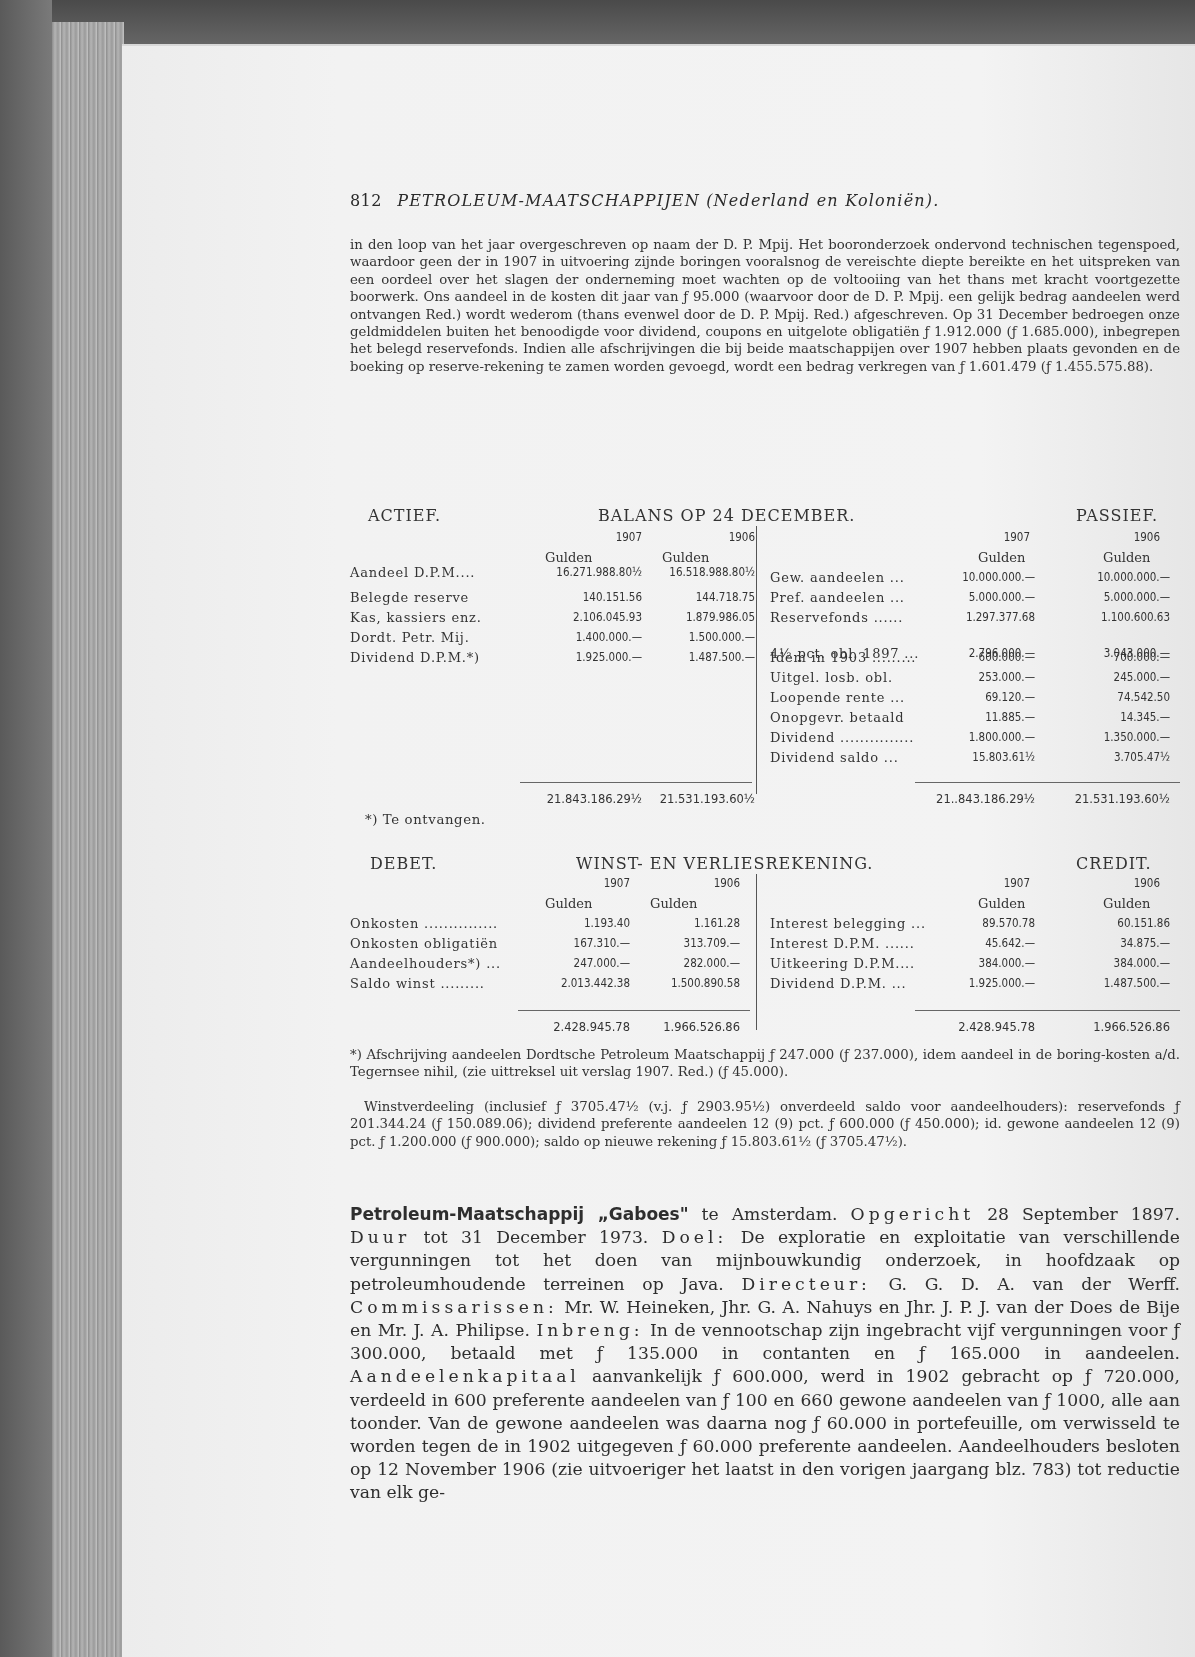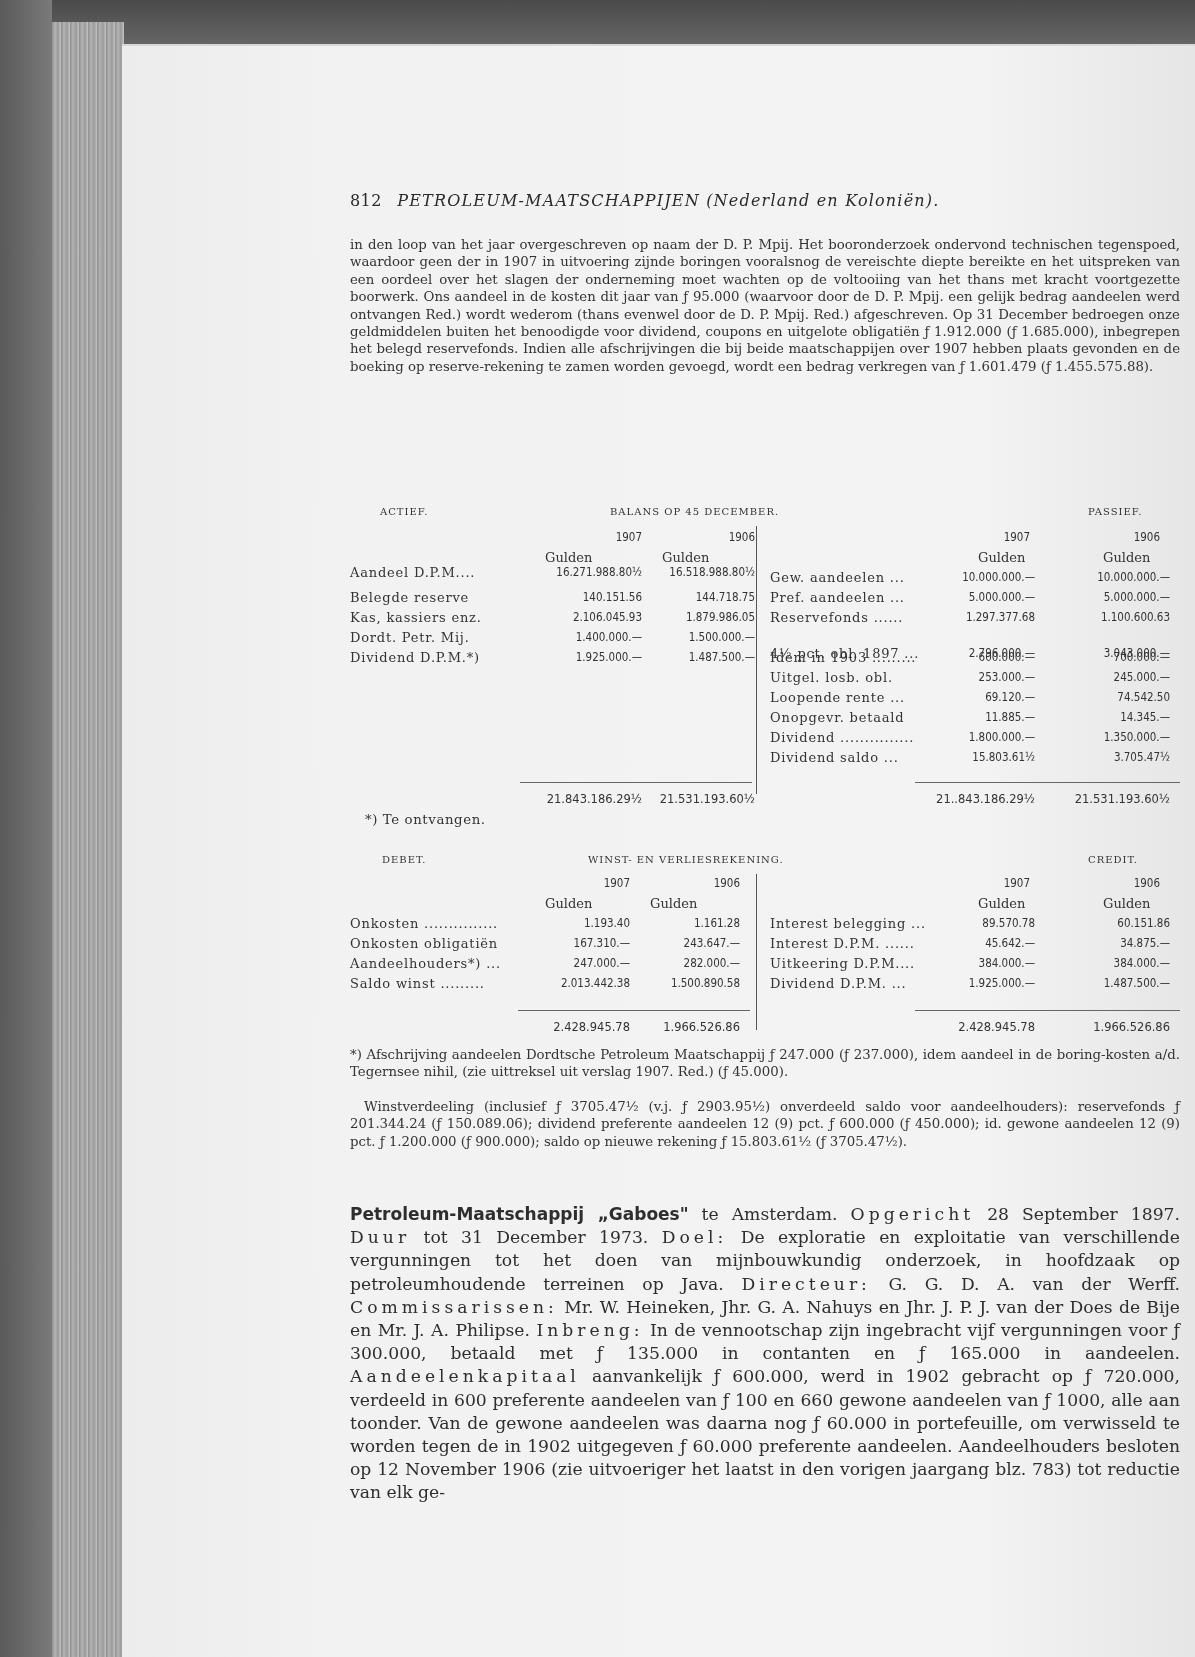--- a/index.html
+++ b/index.html
@@ -36,21 +36,21 @@
   .running-head .num { font-style: normal; margin-right: 10px; }
   .running-head .title { font-style: italic; letter-spacing: 1.2px; }
   .small-para {
     position: absolute; left: 0; width: 830px;
     font-size: 13.3px; line-height: 17.4px; text-align: justify;
     color: #333;
   }
   .p1 { top: 190px; }
 
   .acct { position: absolute; left: 0; width: 830px; font-size: 13px; color: #333; }
-  .acct .hdr { position: absolute; top: 0; left: 16px; width: 830px; height: 20px; font-size: 10px; letter-spacing: 1px; }
+  .acct .hdr { position: absolute; top: 0; left: 4px; width: 830px; height: 20px; font-size: 16px; letter-spacing: 1px; }
   .acct .hdr span { position: absolute; top: 0; }
   .acct .divider { position: absolute; width: 1px; background: #555; }
   .acct .row { position: absolute; left: 0; width: 830px; height: 20px; }
   .acct .row span { position: absolute; top: 0; white-space: nowrap; }
   .acct .lbl-l { left: 0; letter-spacing: 0.8px; }
   .acct .lbl-r { left: 420px; letter-spacing: 0.8px; }
   .acct .rnum { text-align: right; width: 120px; font-size: 11.5px; font-family: "DejaVu Sans Condensed", "DejaVu Sans", sans-serif; }
   .acct .sumline { position: absolute; height: 1px; background: #666; }
   .acct .tot span { font-size: 11.5px; font-family: "DejaVu Sans", sans-serif; }
   .balans { top: 460px; }
@@ -80,21 +80,21 @@
     <div class="running-head">
       <span class="num">812</span>
       <span class="title">PETROLEUM-MAATSCHAPPIJEN (Nederland en Koloniën).</span>
     </div>
 
     <div class="small-para p1">in den loop van het jaar overgeschreven op naam der D. P. Mpij. Het booronderzoek ondervond technischen tegenspoed, waardoor geen der in 1907 in uitvoering zijnde boringen vooralsnog de vereischte diepte bereikte en het uitspreken van een oordeel over het slagen der onderneming moet wachten op de voltooiing van het thans met kracht voortgezette boorwerk. Ons aandeel in de kosten dit jaar van ƒ 95.000 (waarvoor door de D. P. Mpij. een gelijk bedrag aandeelen werd ontvangen Red.) wordt wederom (thans evenwel door de D. P. Mpij. Red.) afgeschreven. Op 31 December bedroegen onze geldmiddelen buiten het benoodigde voor dividend, coupons en uitgelote obligatiën ƒ 1.912.000 (ƒ 1.685.000), inbegrepen het belegd reservefonds. Indien alle afschrijvingen die bij beide maatschappijen over 1907 hebben plaats gevonden en de boeking op reserve-rekening te zamen worden gevoegd, wordt een bedrag verkregen van ƒ 1.601.479 (ƒ 1.455.575.88).</div>
 
     <div class="acct balans">
       <div class="hdr">
         <span style="left:14px">ACTIEF.</span>
-        <span style="left:244px">BALANS OP 45 DECEMBER.</span>
+        <span style="left:244px">BALANS OP 24 DECEMBER.</span>
         <span style="left:722px">PASSIEF.</span>
       </div>
 
       <div class="divider" style="left:406px; top:20px; height:268px;"></div>
 
       <div class="row" style="top:24px">
         <span class="rnum" style="left:172px">1907</span>
         <span class="rnum" style="left:285px">1906</span>
         <span class="rnum" style="left:560px">1907</span>
         <span class="rnum" style="left:690px">1906</span>
@@ -218,21 +218,21 @@
       </div>
 
       <div class="row" style="top:62px">
         <span class="lbl-l">Onkosten ...............</span>
         <span class="rnum" style="left:160px">1.193.40</span>
         <span class="rnum" style="left:270px">1.161.28</span>
       </div>
       <div class="row" style="top:82px">
         <span class="lbl-l">Onkosten obligatiën</span>
         <span class="rnum" style="left:160px">167.310.—</span>
-        <span class="rnum" style="left:270px">243.647.—</span>
+        <span class="rnum" style="left:270px">313.709.—</span>
       </div>
       <div class="row" style="top:102px">
         <span class="lbl-l">Aandeelhouders*) ...</span>
         <span class="rnum" style="left:160px">247.000.—</span>
         <span class="rnum" style="left:270px">282.000.—</span>
       </div>
       <div class="row" style="top:122px">
         <span class="lbl-l">Saldo winst .........</span>
         <span class="rnum" style="left:160px">2.013.442.38</span>
         <span class="rnum" style="left:270px">1.500.890.58</span>

